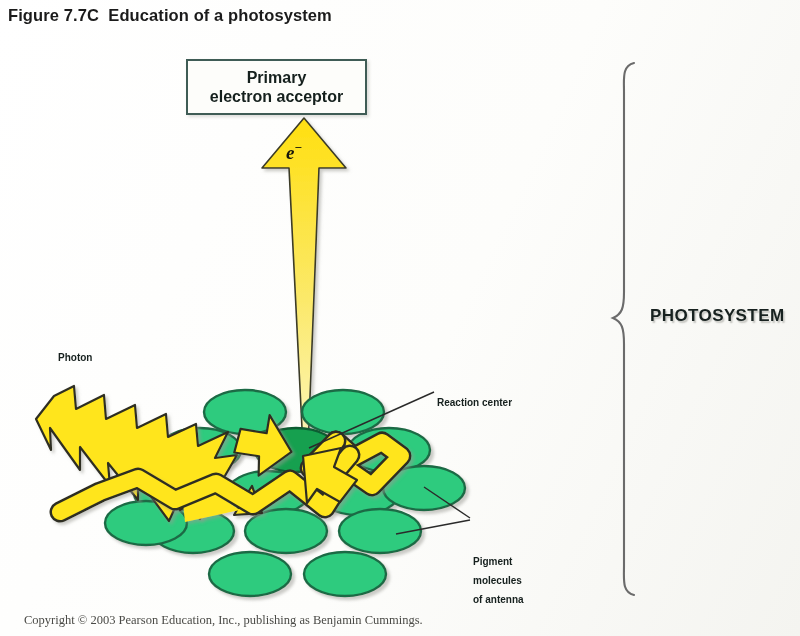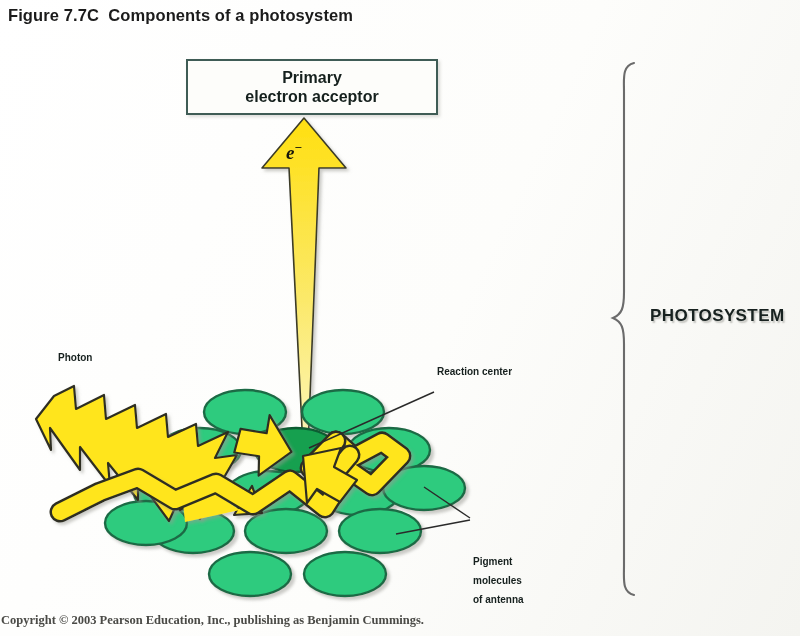--- a/index.html
+++ b/index.html
@@ -26,21 +26,21 @@
     color: #1b1b1b;
     letter-spacing: 0.1px;
     white-space: pre;
   }
 
   
   #acceptor-box {
     position: absolute;
     left: 186px;
     top: 59px;
-    width: 252px;
+    width: 181px;
     height: 56px;
     border: 2px solid #3f5c55;
     background: #fdfdfa;
     box-sizing: border-box;
     display: flex;
     align-items: center;
     justify-content: center;
     box-shadow: 2px 2px 3px rgba(120,120,110,0.25);
   }
   #acceptor-box .label {
@@ -64,52 +64,51 @@
   
   .diagram-label {
     position: absolute;
     font-size: 10px;
     font-weight: bold;
     color: #16201e;
     line-height: 19px;
     white-space: pre-line;
   }
   #photon-label  { left: 58px;  top: 348px; }
-  #rc-label      { left: 437px; top: 362px; }
+  #rc-label      { left: 437px; top: 393px; }
   #pigment-label { left: 473px; top: 505px; margin-top: 47px; }
 
   #photosystem-label {
     position: absolute;
     left: 650px;
     top: 306px;
     font-size: 17px;
     font-weight: bold;
     letter-spacing: 0.4px;
     color: #17211f;
     text-shadow: 1.5px 1.5px 1.5px rgba(130,130,125,0.45);
   }
 
   
   #copyright {
     position: absolute;
-    left: 1px;
+    left: 24px;
     top: 613px;
     font-family: "Liberation Serif", serif;
     font-size: 12.5px;
     color: #4a4a46;
     white-space: pre;
-    font-weight: bold;
   }
 </style>
 </head>
 <body>
 
 <div id="page">
 
-  <div id="figure-title">Figure 7.7C  Components of a photosystem</div>
+  <div id="figure-title">Figure 7.7C  Education of a photosystem</div>
 
   <div id="acceptor-box">
     <div class="label">Primary
 electron acceptor</div>
   </div>
 
   <svg id="art" viewBox="0 0 800 636">
     <defs>
       <linearGradient id="shaftGrad" x1="0" y1="1" x2="0" y2="0">
         <stop offset="0%" stop-color="#fdf6bd"></stop>

